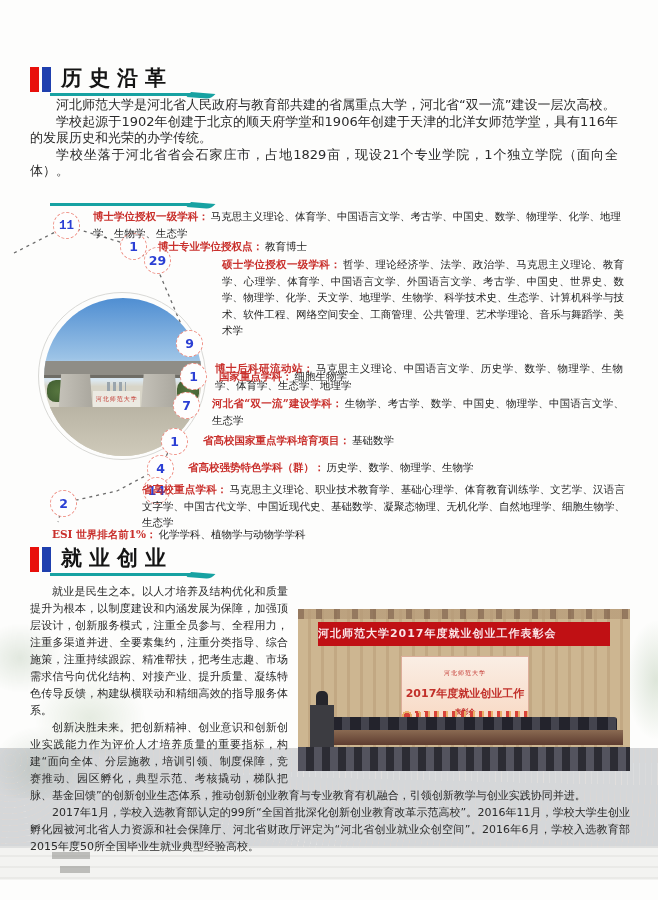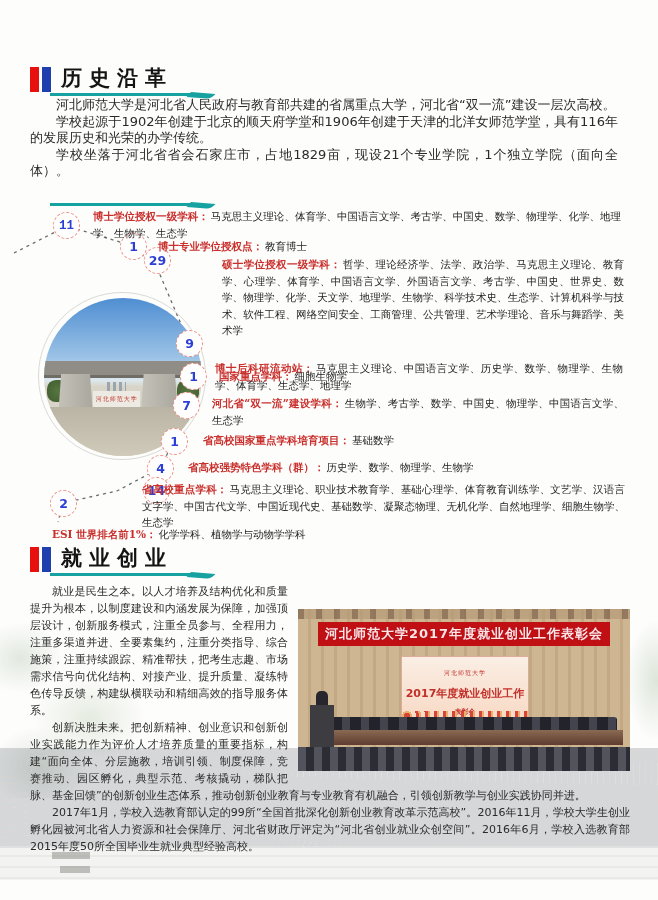--- a/index.html
+++ b/index.html
@@ -75,21 +75,21 @@
   .emp-body{position:absolute;left:30px;top:583px;width:600px;z-index:2;
     font-size:11px;line-height:17px;color:#2a2a2a;text-align:justify;}
   .emp-body p{margin:0;text-indent:2em;}
 
   .conf-photo{float:right;width:332px;height:162px;margin:26px 0 6px 10px;position:relative;
     overflow:hidden;z-index:3;
     background:repeating-linear-gradient(90deg,#cdb691 0 10px,#c2a883 10px 13px);}
   .conf-topline{position:absolute;left:0;top:0;width:100%;height:10px;
     background:repeating-linear-gradient(90deg,#7d5f4a 0 6px,#b59a78 6px 18px);opacity:.7;}
   .conf-banner{position:absolute;left:6%;top:13px;width:88%;height:24px;background:#c01014;
-    color:#ffe4e2;font-weight:bold;font-size:13px;line-height:24px;text-align:center;
+    color:#ffe4e2;font-weight:bold;font-size:11px;line-height:24px;
     letter-spacing:1px;white-space:nowrap;text-shadow:0 0 1px #902;}
   .conf-screen{position:absolute;left:31%;top:47px;width:38%;height:64px;
     background:linear-gradient(#faeee4,#f8d9c4);border:1px solid #dcae9a;
     text-align:center;color:#c2302a;}
   .conf-screen .s1{font-size:6px;margin-top:7px;letter-spacing:1px;}
   .conf-screen .s2{font-size:11px;font-weight:bold;margin-top:4px;}
   .conf-screen .s3{font-size:7px;font-weight:bold;margin-top:2px;}
   .conf-flowers{position:absolute;left:0;bottom:0;width:100%;height:10px;
     background:repeating-radial-gradient(circle at 5px 5px,#d8433a 0 3px,#e9b06a 3px 5px,rgba(0,0,0,0) 5px 9px);}
   .conf-people{position:absolute;left:10%;top:108px;width:86%;height:17px;

